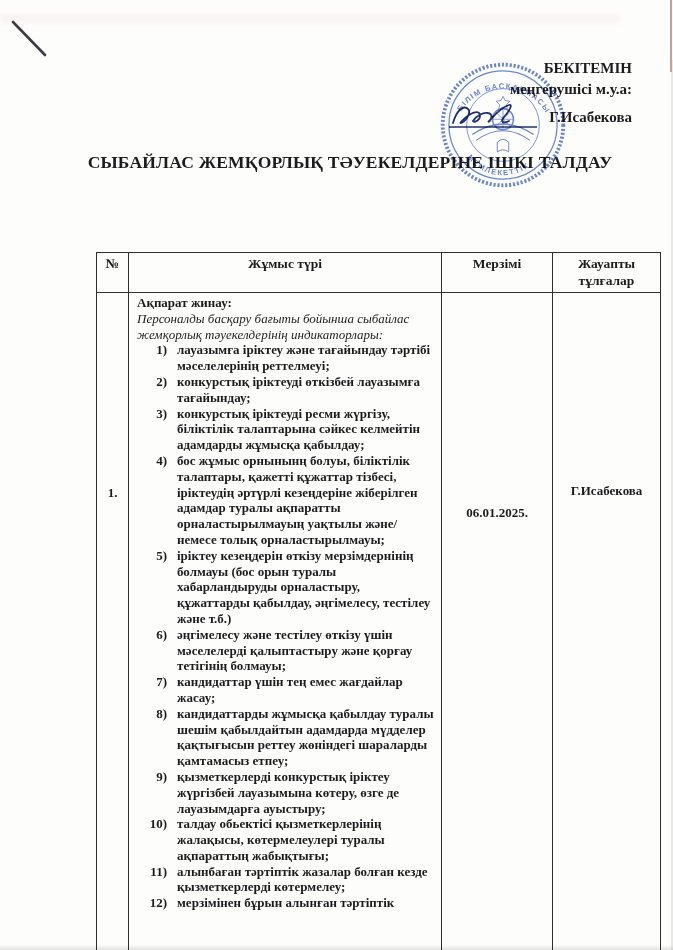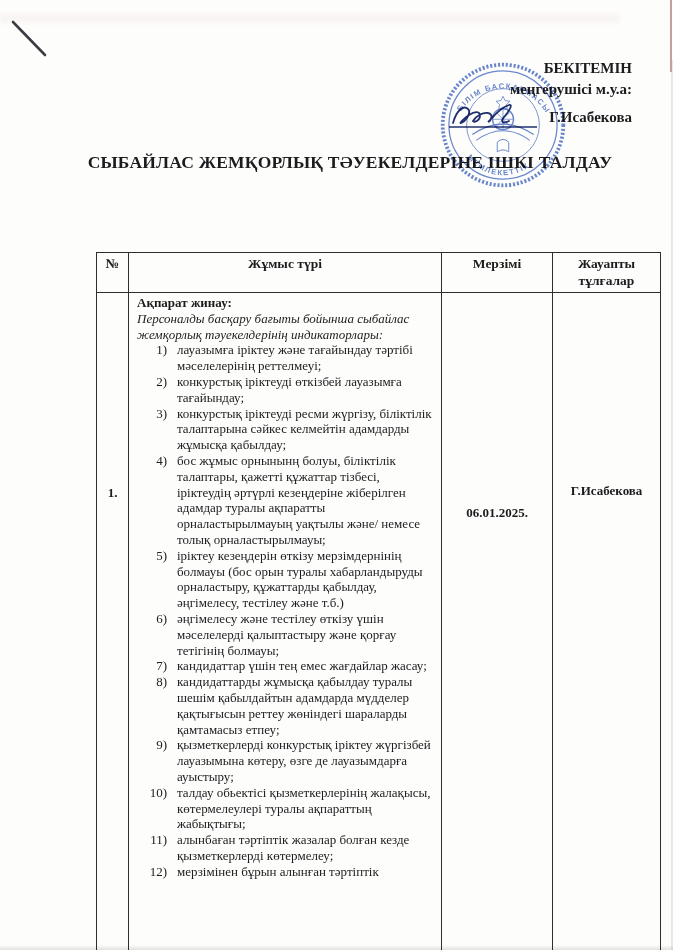--- a/index.html
+++ b/index.html
@@ -61,21 +61,21 @@
     padding:2px 2px 3px 2px;line-height:17px;height:33px;
   }
   td.cell-num{text-align:center;font-weight:bold;padding-top:192px;height:585px;}
   td.cell-work{padding:2px 7px 2px 8px;line-height:15.8px;}
   td.cell-term{text-align:center;font-weight:bold;padding-top:212px;}
   td.cell-resp{text-align:center;font-weight:bold;padding-top:190px;}
 
   .work-h1{font-weight:bold;}
   .work-h2{font-weight:normal;font-style:italic;}
   ol.indicators{
-    margin:0;padding:0;list-style:none;counter-reset:ind;
+    margin:0;padding:0;list-style:none;counter-reset:ind;font-weight:bold;
   }
   ol.indicators li{
     position:relative;counter-increment:ind;
     padding-left:40px;margin:0;
   }
   ol.indicators li::before{
     content:counter(ind) ")";
     position:absolute;left:0;width:30px;text-align:right;
   }
 </style>

